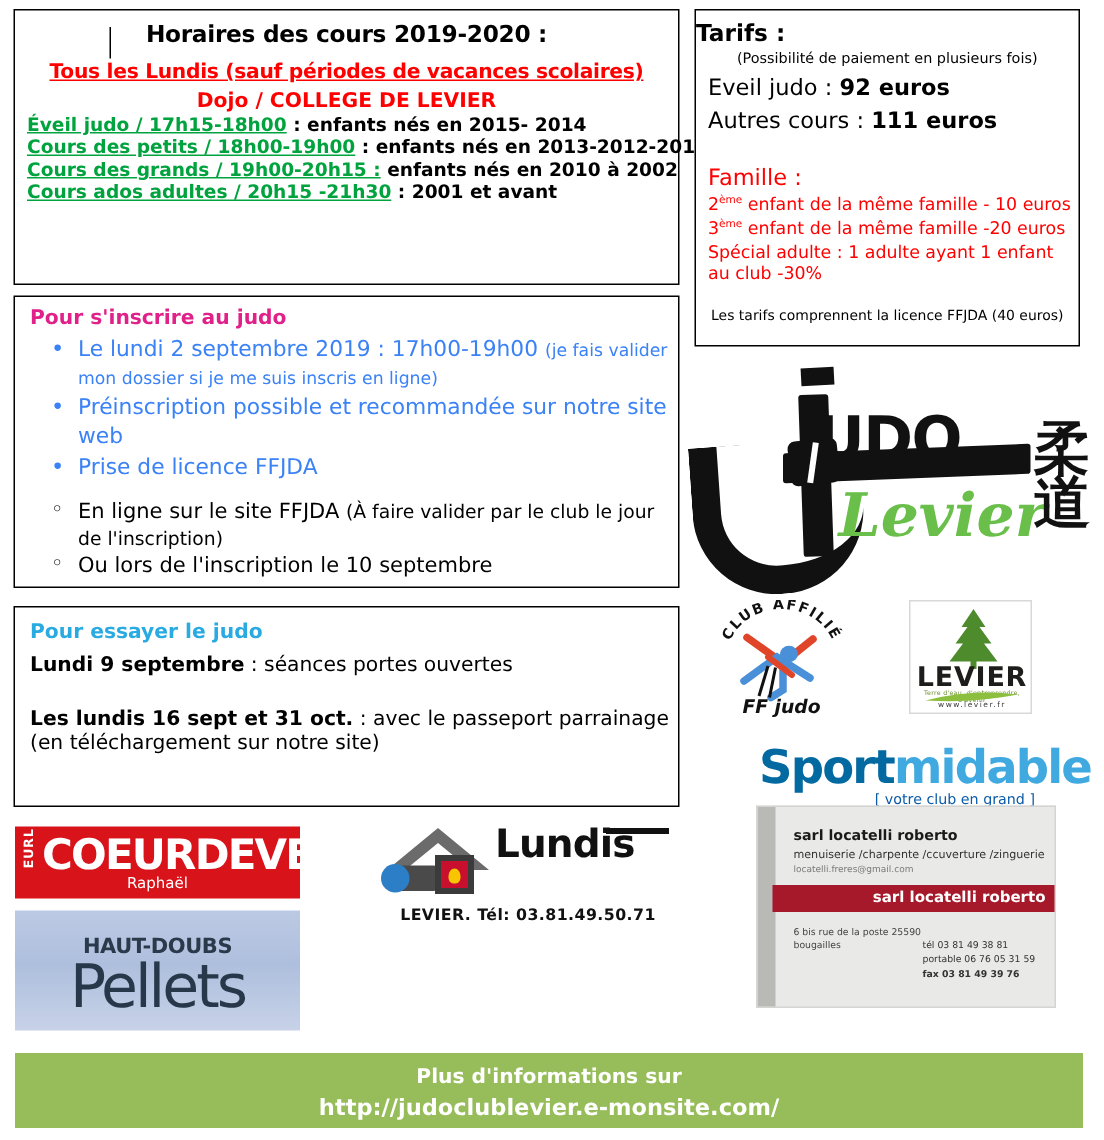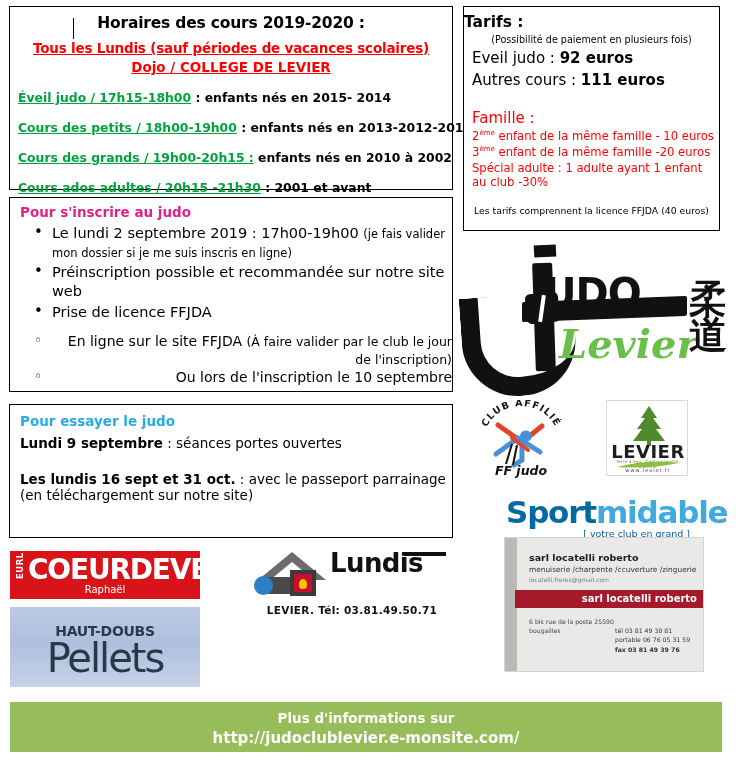--- a/index.html
+++ b/index.html
@@ -43,28 +43,27 @@
     color: #FF0000;
     text-decoration: underline;
     margin-top: 8px;
     letter-spacing: -0.2px;
   }
   .sched-sub2 {
     text-align: center;
     font-weight: bold;
     font-size: 13.5px;
     color: #FF0000;
-    text-decoration: underline;
     margin-top: 3px;
   }
   .sched-row {
     font-size: 12.4px;
     color: #000;
     font-weight: bold;
-    margin: 15px 0 0 8px;
+    margin: 0 0 0 8px;
     white-space: nowrap;
   }
   .sched-row .g {
     color: #00A33E;
     text-decoration: underline;
   }
   .caret {
     position: absolute;
     left: 63px; top: 11px;
     width: 1px; height: 21px;
@@ -124,34 +123,33 @@
   ul.lvl1 {
     list-style: none;
     margin: 4px 0 0 0;
     padding: 0 0 0 42px;
   }
   ul.lvl1 > li {
     position: relative;
     font-size: 14.5px;
     line-height: 1.32;
     margin-bottom: 1px;
-    color: #000000;
+    color: #3b82f6;
   }
   ul.lvl1 > li::before {
     content: "\2022";
     position: absolute;
     left: -18px; top: -1px;
     font-size: 15px;
   }
   .small-note { font-size: 11.5px; }
   ul.lvl2 {
     list-style: none;
     margin: 10px 0 0 0;
     padding: 0 0 0 42px;
-    text-align: right;
   }
   ul.lvl2 > li {
     position: relative;
     font-size: 14px;
     line-height: 1.3;
     color: #000;
   }
   ul.lvl2 > li::before {
     content: "\25E6";
     position: absolute;

